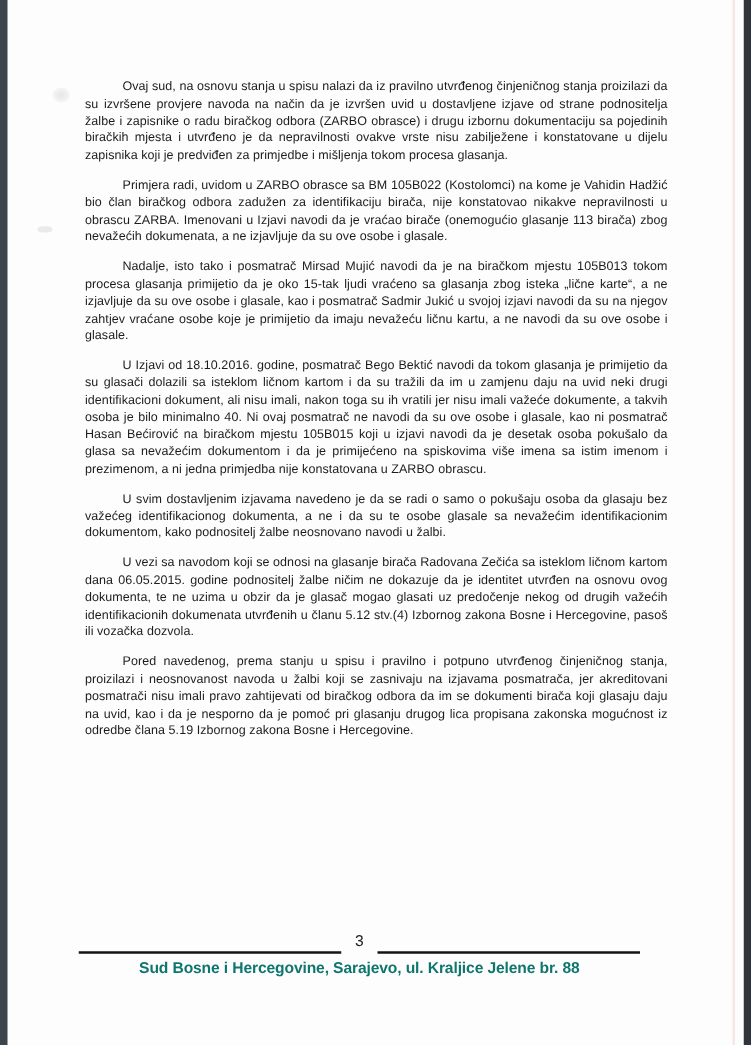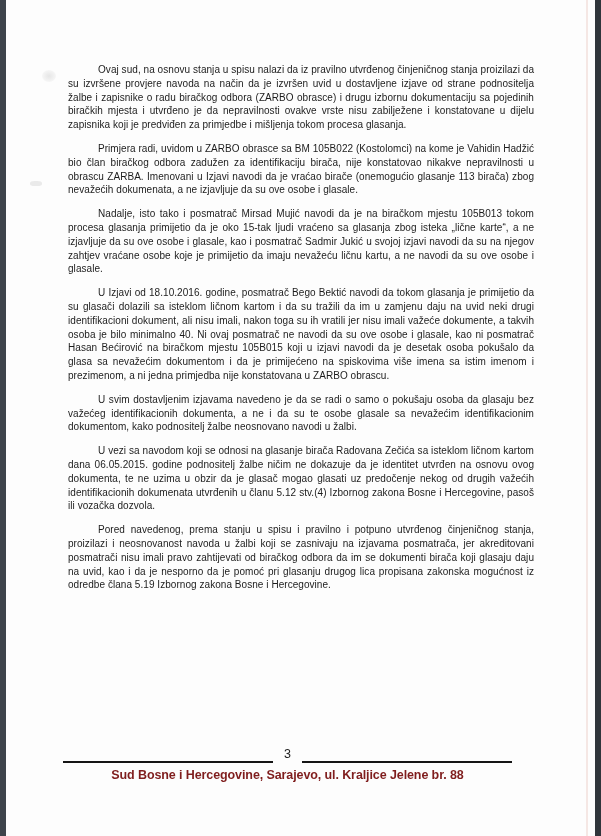--- a/index.html
+++ b/index.html
@@ -49,40 +49,40 @@
   }
   .page-num {
     position:relative; z-index:2;
     display:inline-block; height:20px;
     padding:0 11px;
     background:#fdfdfd;
     font-size:12.5px; color:#222;
   }
   .footer-line {
     font-weight:bold; font-size:12.5px; line-height:15.5px;
-    white-space:nowrap; letter-spacing:-0.1px; color:#7f1d1d;
+    white-space:nowrap; letter-spacing:-0.1px; color:#0f766e;
   }
   .footer-line.first { margin-top:0.5px; }
 </style>
 </head>
 <body>
 
 <div class="page">
   <div class="edge-left"></div>
   <div class="edge-right"></div>
   <div class="pink-line"></div>
   <div class="smudge-1"></div>
   <div class="smudge-2"></div>
 
   <div class="content">
     <p>Ovaj sud, na osnovu stanja u spisu nalazi da iz pravilno utvrđenog činjeničnog stanja proizilazi da su izvršene provjere navoda na način da je izvršen uvid u dostavljene izjave od strane podnositelja žalbe i zapisnike o radu biračkog odbora (ZARBO obrasce) i drugu izbornu dokumentaciju sa pojedinih biračkih mjesta i utvrđeno je da nepravilnosti ovakve vrste nisu zabilježene i konstatovane u  dijelu zapisnika koji je predviđen za primjedbe i mišljenja tokom procesa glasanja.</p>
     <p>Primjera radi, uvidom u ZARBO obrasce sa BM 105B022 (Kostolomci) na kome je Vahidin Hadžić bio član biračkog odbora zadužen za identifikaciju birača, nije konstatovao nikakve  nepravilnosti u obrascu ZARBA. Imenovani u Izjavi navodi da je vraćao birače (onemogućio glasanje 113 birača) zbog nevažećih dokumenata, a ne izjavljuje da su ove osobe i glasale.</p>
     <p>Nadalje, isto tako i posmatrač Mirsad Mujić navodi da je na biračkom mjestu 105B013 tokom procesa glasanja primijetio da je oko 15-tak ljudi vraćeno sa glasanja zbog isteka „lične karte“, a ne izjavljuje da su ove osobe i glasale, kao i posmatrač Sadmir Jukić u svojoj izjavi navodi da su na njegov zahtjev vraćane osobe  koje je primijetio da imaju nevažeću ličnu kartu, a ne navodi da su ove osobe i glasale.</p>
     <p>U  Izjavi od 18.10.2016. godine, posmatrač Bego Bektić navodi da tokom glasanja je primijetio da su glasači dolazili sa isteklom ličnom  kartom i da su tražili da im u zamjenu daju na uvid neki drugi identifikacioni dokument, ali nisu imali, nakon toga su ih vratili jer nisu imali važeće dokumente, a takvih osoba je bilo minimalno 40. Ni ovaj posmatrač ne navodi da su ove osobe i glasale, kao ni posmatrač Hasan Bećirović na biračkom mjestu 105B015 koji  u izjavi navodi da je desetak osoba pokušalo da glasa sa nevažećim dokumentom i da je primijećeno na spiskovima više imena sa istim imenom i prezimenom, a ni jedna primjedba nije konstatovana u ZARBO obrascu.</p>
-    <p>U svim dostavljenim izjavama  navedeno je da se radi o samo o pokušaju osoba da glasaju bez važećeg identifikacionih dokumenta, a ne i da su te osobe glasale sa nevažećim identifikacionim dokumentom, kako podnositelj žalbe neosnovano navodi u žalbi.</p>
+    <p>U svim dostavljenim izjavama  navedeno je da se radi o samo o pokušaju osoba da glasaju bez važećeg identifikacionog dokumenta, a ne i da su te osobe glasale sa nevažećim identifikacionim dokumentom, kako podnositelj žalbe neosnovano navodi u žalbi.</p>
     <p>U vezi sa navodom koji se odnosi na glasanje birača Radovana Zečića sa isteklom ličnom kartom dana 06.05.2015. godine podnositelj žalbe ničim ne dokazuje da je identitet utvrđen na osnovu ovog dokumenta, te ne uzima u obzir da je glasač mogao glasati uz predočenje nekog od drugih važećih  identifikacionih dokumenata utvrđenih u članu 5.12 stv.(4) Izbornog zakona Bosne i Hercegovine, pasoš ili vozačka dozvola.</p>
     <p>Pored navedenog, prema stanju u spisu i pravilno i potpuno utvrđenog činjeničnog stanja, proizilazi i neosnovanost navoda u žalbi koji se  zasnivaju na izjavama posmatrača, jer akreditovani posmatrači nisu imali pravo zahtijevati od biračkog odbora da im se dokumenti birača koji glasaju daju na uvid, kao i da je nesporno da je pomoć pri glasanju drugog lica propisana zakonska mogućnost iz odredbe člana 5.19 Izbornog zakona Bosne i Hercegovine.</p>
   </div>
 
   <div class="footer">
     <div class="rule"></div>
     <span class="page-num">3</span>
     <div class="footer-line first">Sud Bosne i Hercegovine, Sarajevo, ul. Kraljice Jelene br. 88</div>
   </div>
 </div>

